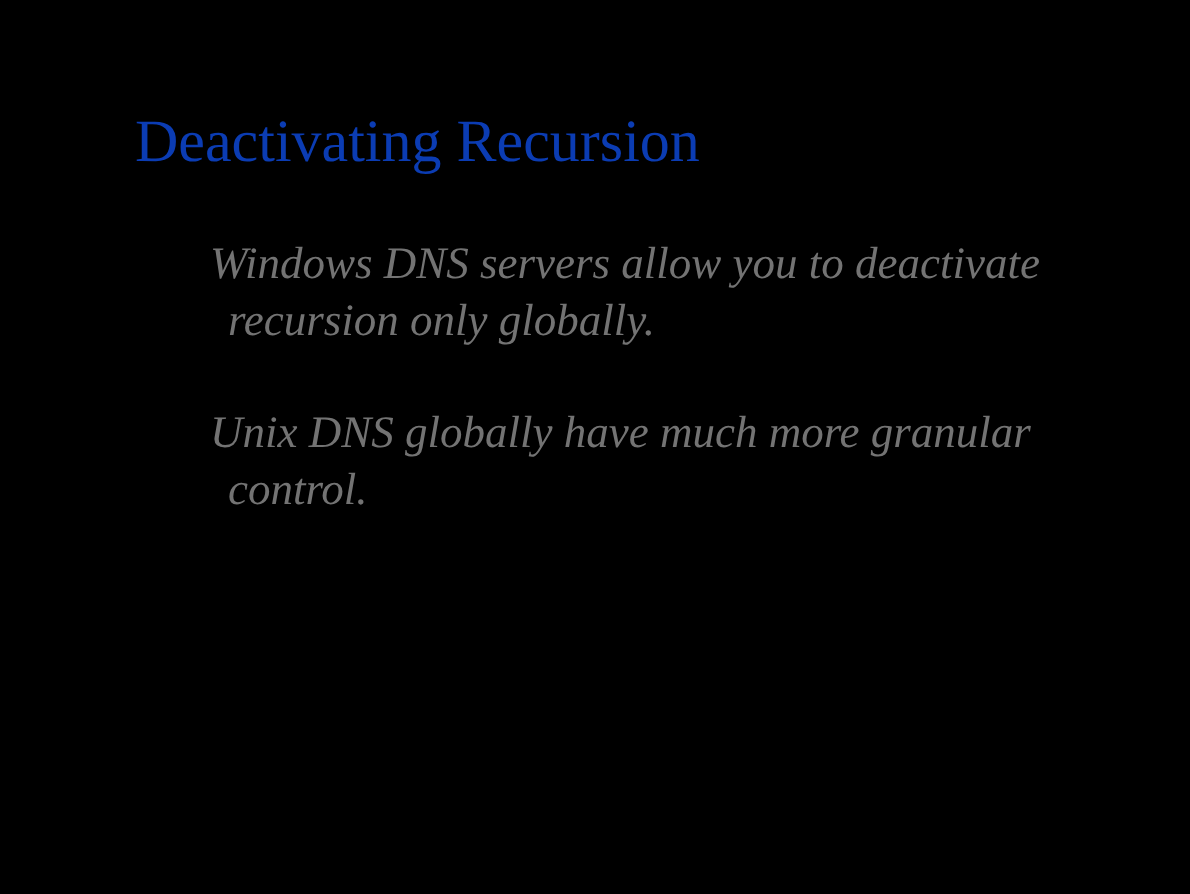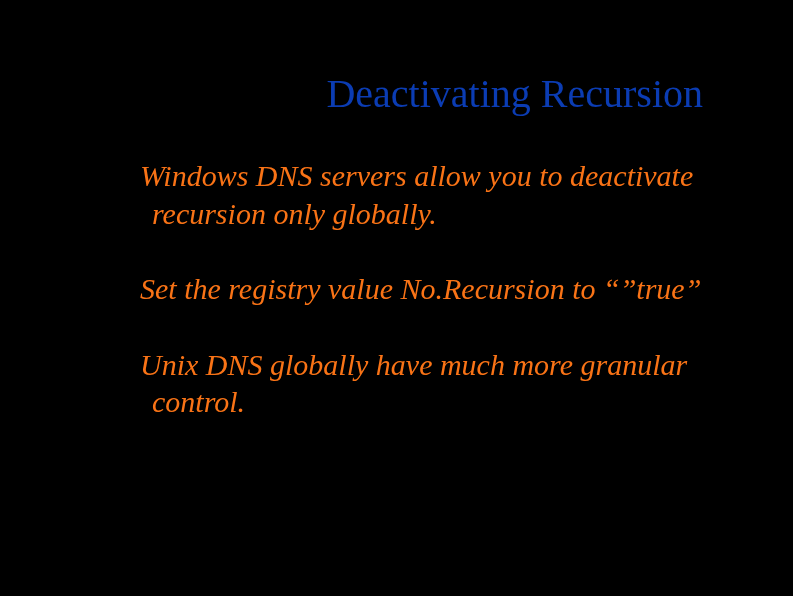--- a/index.html
+++ b/index.html
@@ -13,40 +13,39 @@
   .slide {
     width: 793px;
     height: 596px;
     background: #000000;
     box-sizing: border-box;
     padding: 70px 90px 40px 90px;
     font-family: Georgia, "Times New Roman", Times, serif;
     color: #0b3cb3;
   }
   .title {
-    text-align: right;
+    text-align: left;
     font-size: 40px;
     font-weight: 400;
     margin: 0 0 40px 0;
     color: #0b3cb3;
   }
   .body-para {
     font-style: italic;
     font-size: 30px;
     line-height: 1.25;
     margin: 0 0 38px 50px;
     text-indent: -12px;
     padding-left: 12px;
-    color: #f97316;
+    color: #737373;
   }
 </style>
 </head>
 <body>
 
 <div class="slide">
   <h1 class="title">Deactivating Recursion</h1>
 
   <p class="body-para">Windows DNS servers allow you to deactivate recursion only globally.</p>
 
-  <p class="body-para">Set the registry value No.Recursion to “”true”</p>
 
   <p class="body-para">Unix DNS globally have much more granular control.</p>
 </div>
 
 </body></html>

